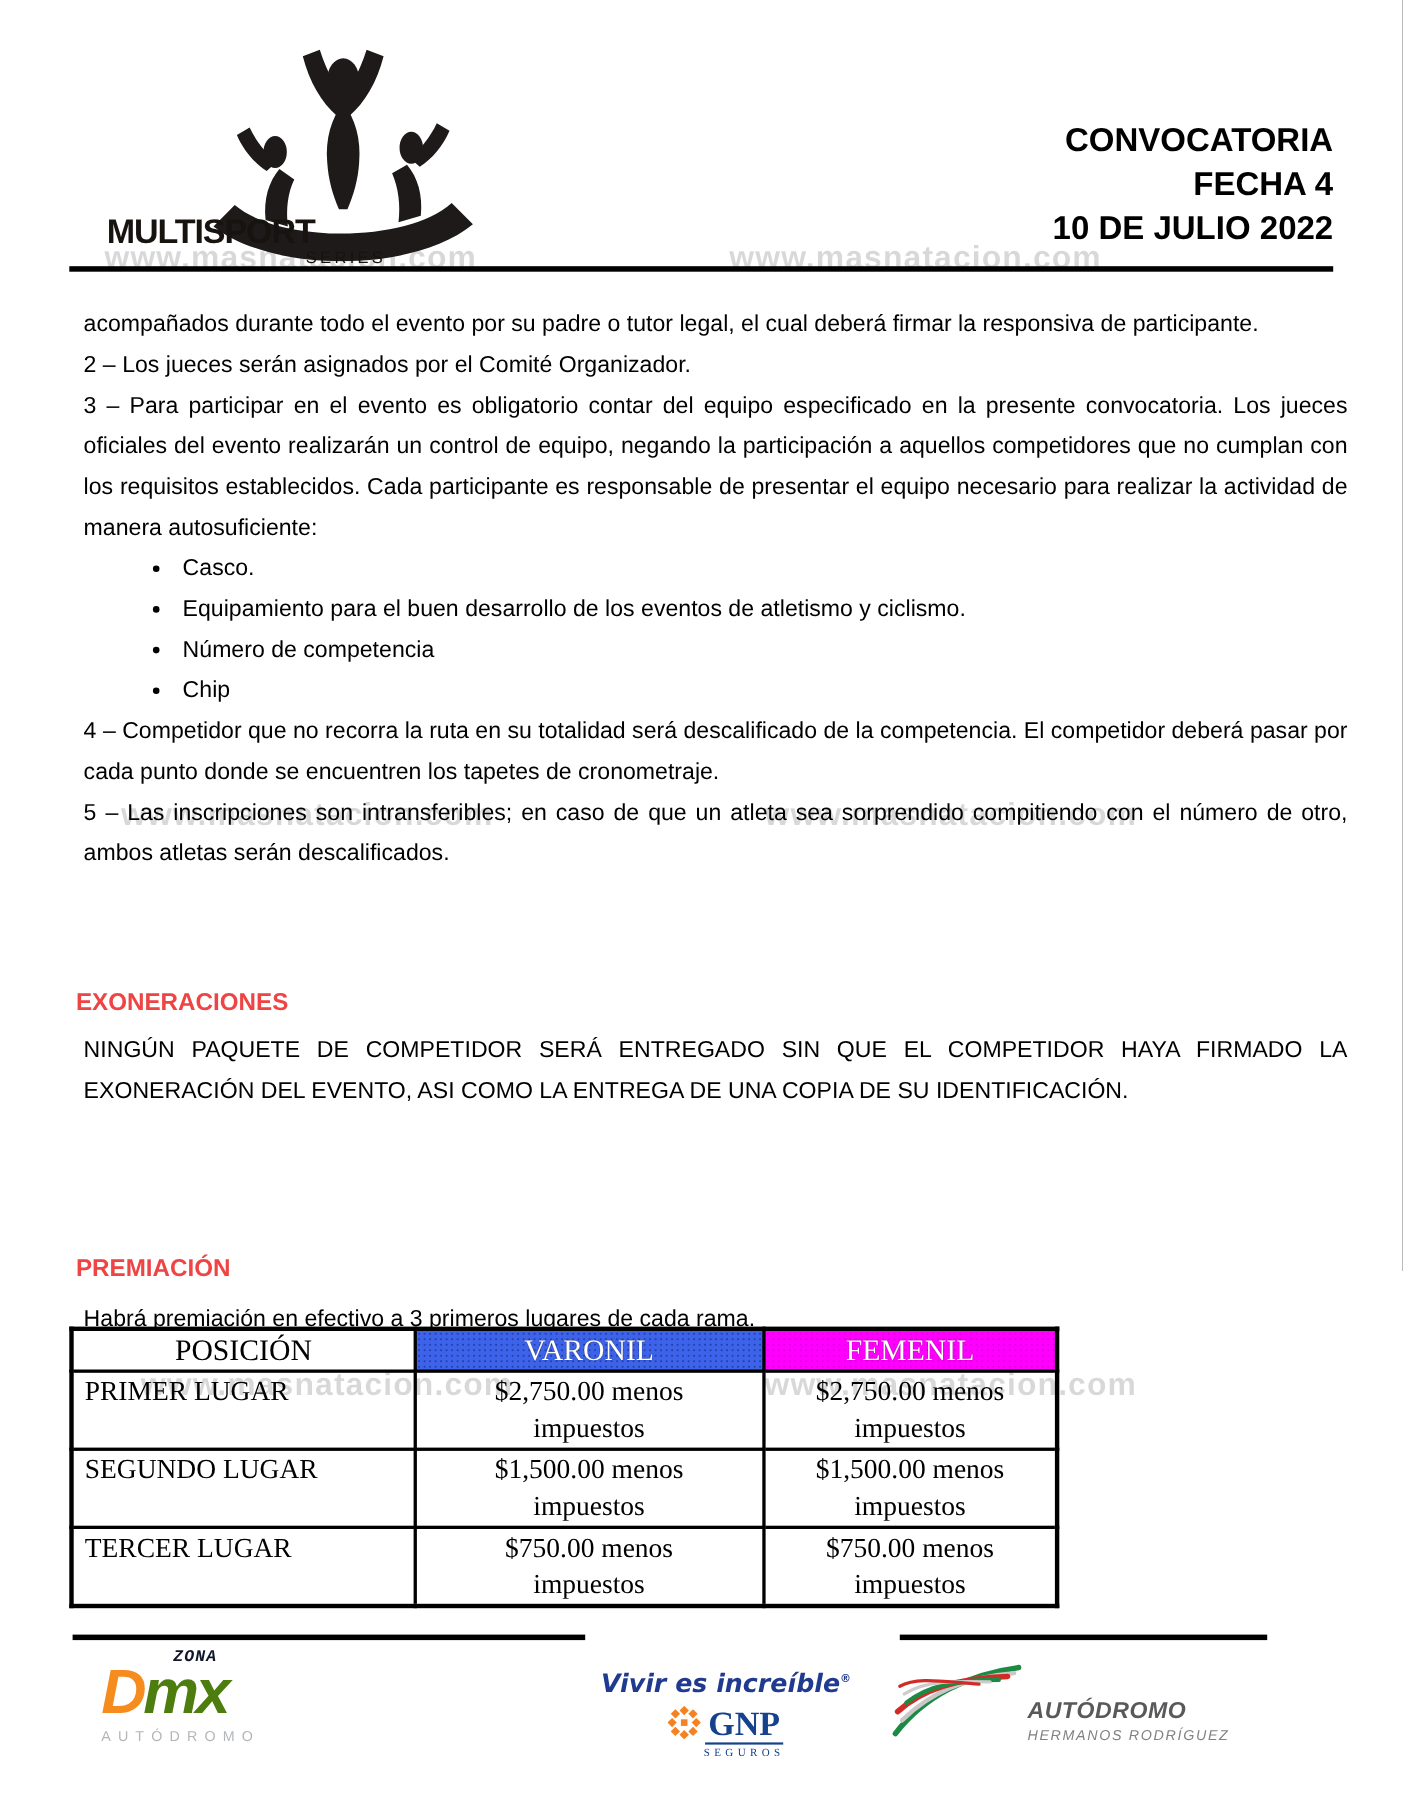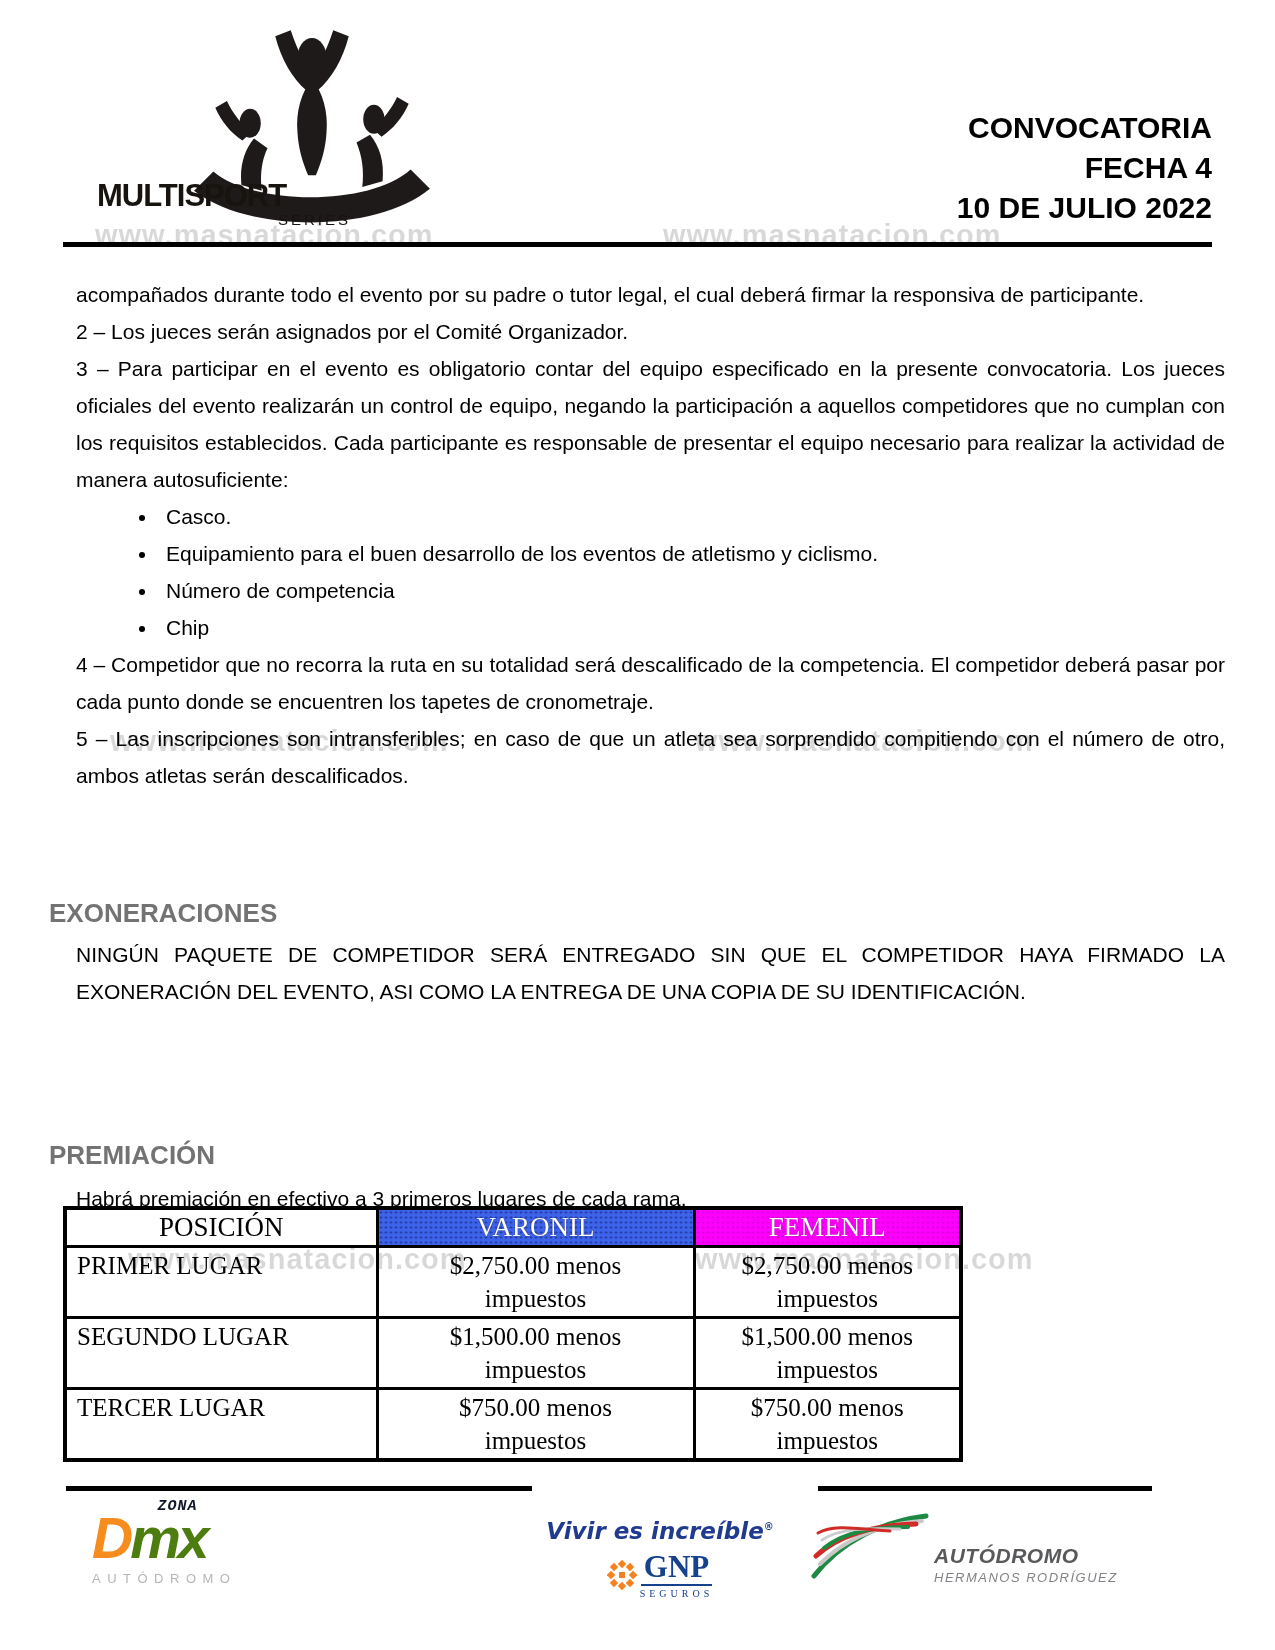--- a/index.html
+++ b/index.html
@@ -12,21 +12,21 @@
     color:#000;
     overflow:hidden;
   }
   
   .wm{
     position:absolute;
     font-size:29px;font-weight:bold;letter-spacing:1px;
     color:#000;opacity:0.15;z-index:0;white-space:nowrap;
   }
   
-  .ms-logo{position:absolute;left:95px;top:25px;width:360px;height:215px;z-index:1;}
+  .ms-logo{position:absolute;left:95px;top:40px;width:360px;height:215px;z-index:1;}
   .ms-logo svg{position:absolute;left:72px;top:2px;}
   .ms-word{
     position:absolute;left:2px;top:153px;
     font-size:31px;font-weight:bold;letter-spacing:-1px;color:#17130f;
   }
   .ms-series{
     position:absolute;left:183px;top:186px;
     font-size:15px;letter-spacing:3px;color:#17130f;
   }
   .doc-title{
@@ -34,22 +34,22 @@
     text-align:right;font-size:30px;font-weight:bold;line-height:40px;color:#000;
   }
   .header-rule{position:absolute;left:63px;top:242px;width:1149px;height:5px;background:#000;z-index:1;}
   
   .flow{position:absolute;left:76px;width:1149px;text-align:justify;z-index:1;}
   .content{top:276px;font-size:21px;line-height:37px;}
   .content p{margin:0;}
   .content ul{margin:0;padding-left:82px;}
   .content li{padding-left:8px;}
   .redhead{
-    position:absolute;left:49px;z-index:1;
-    margin:0;font-size:26px;font-weight:bold;color:#737373;
+    position:absolute;left:69px;z-index:1;
+    margin:0;font-size:22px;font-weight:bold;color:#ef4444;
   }
   .bigpara{font-size:21px;line-height:37px;}
   .exo-h{top:898px;}
   .exo-p{top:936px;}
   .prem-h{top:1140px;}
   .prem-intro{top:1180px;text-align:left;}
   
   .prize-table{
     position:absolute;left:63px;top:1206px;z-index:1;
     border-collapse:collapse;table-layout:fixed;width:896px;
@@ -88,21 +88,21 @@
   .dmx{position:absolute;left:92px;top:1498px;width:185px;z-index:1;}
   .dmx-zona{display:block;text-align:center;padding-right:14px;
     font-size:15px;font-style:italic;font-weight:bold;letter-spacing:1px;color:#0f172a;font-family:Liberation Mono, monospace;}
   .dmx-word{font-size:57px;line-height:0.82;font-weight:bold;font-style:italic;letter-spacing:-3px;}
   .dmx-d{color:#f68b1e;}
   .dmx-mx{color:#4d7c0f;}
   .dmx-auto{display:block;margin-top:9px;font-size:13px;color:#b3b6b9;letter-spacing:6.5px;}
   .gnp{position:absolute;left:540px;top:1518px;width:240px;text-align:center;z-index:1;}
   .gnp-slogan{font-family:"DejaVu Sans",sans-serif;font-size:23px;font-weight:bold;font-style:italic;color:#203a8f;}
   .gnp-reg{font-size:10px;vertical-align:super;color:#203a8f;}
-  .gnp-mark{margin-top:7px;display:flex;justify-content:center;align-items:center;gap:3px;}
+  .gnp-mark{margin-top:7px;display:flex;justify-content:center;align-items:flex-start;gap:3px;}
   .gnp-nameblock{display:inline-flex;flex-direction:column;align-items:center;}
   .gnp-name{font-family:"Liberation Serif",serif;font-weight:bold;font-size:31px;color:#16418c;
     line-height:1;border-bottom:2px solid #16418c;padding:0 3px 2px;}
   .gnp-sub{font-family:"Liberation Serif",serif;font-size:10px;letter-spacing:4px;color:#16418c;margin-top:2px;}
   .ahr{position:absolute;left:810px;top:1510px;display:flex;z-index:1;}
   .ahr-text{margin-left:4px;padding-top:34px;display:flex;flex-direction:column;}
   .ahr-brand{font-size:21px;font-weight:bold;font-style:italic;color:#58595b;letter-spacing:0.5px;}
   .ahr-sub{font-size:13px;font-style:italic;color:#808285;letter-spacing:1.5px;margin-top:2px;}
 </style>
 </head>

